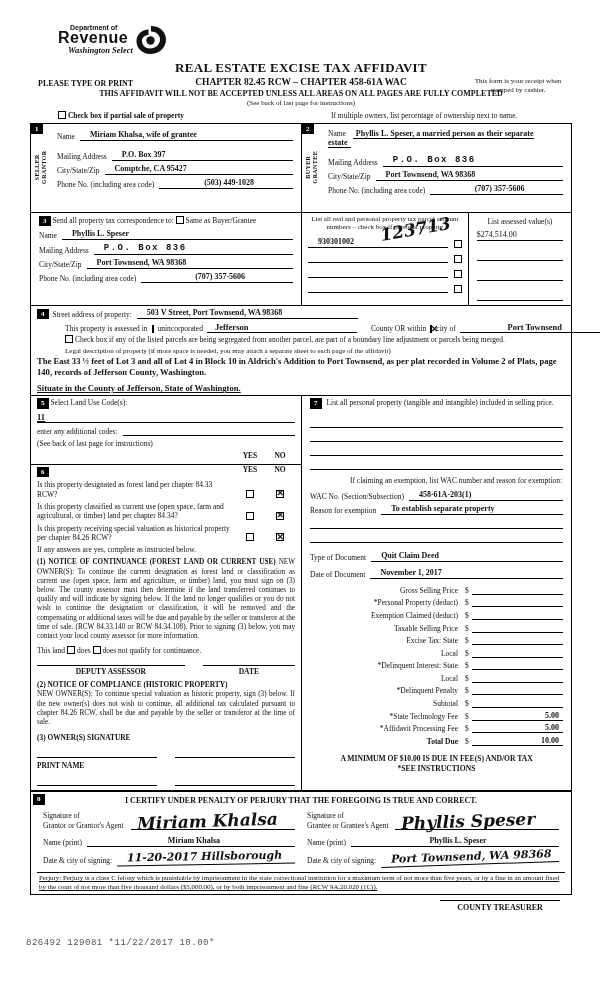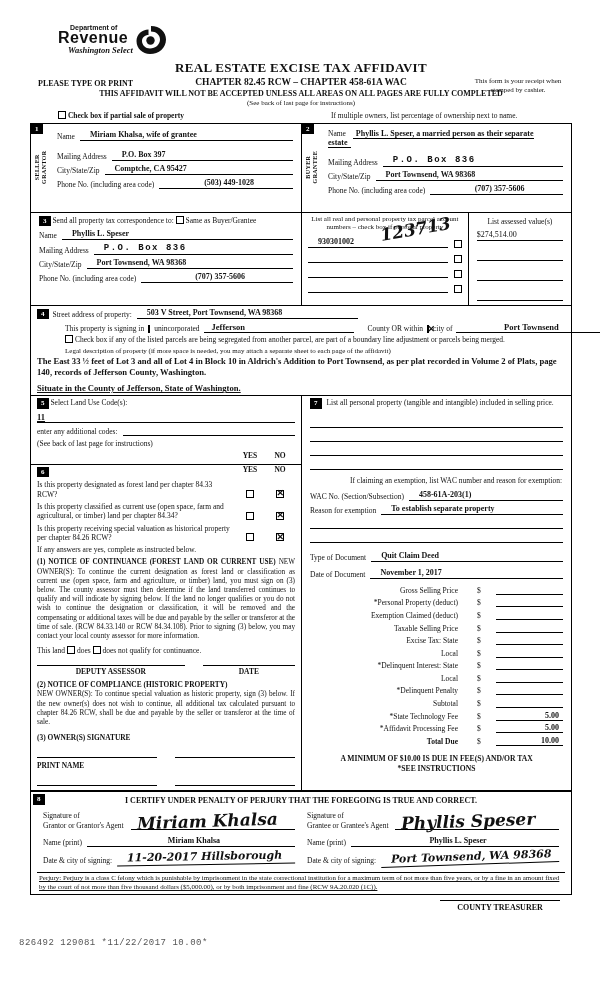--- a/index.html
+++ b/index.html
@@ -72,38 +72,38 @@
   .yn-q { flex:1; line-height:1.25; padding-right:4px; }
   .yn-col { width:30px; text-align:center; font-weight:bold; }
   .yn-head { display:flex; justify-content:flex-end; font-weight:bold; margin-top:3px; }
   .notice-title { font-weight:bold; }
   .center-b { text-align:left; font-weight:bold; margin-top:4px; font-size:7.4px; }
   .dualline { display:flex; gap:18px; margin-top:10px; }
   .dualline .dl { flex:1; border-top:1px solid #000; text-align:center; font-weight:bold; padding-top:1px; }
   .dual-blank { display:flex; gap:18px; margin-top:12px; }
   .dual-blank .b { flex:1; border-bottom:1px solid #000; min-height:4px; }
   .s7 { padding:2px 8px 4px 8px; }
-  .fee { display:flex; align-items:flex-end; margin:2.6px 0;gap:12px; }
+  .fee { display:flex; align-items:flex-end; margin:2.6px 0; }
   .fee .fl { width:148px; text-align:right; white-space:nowrap; }
   .fee .cur { width:14px; text-align:left; padding-left:7px; }
   .fee .fv { flex:1; border-bottom:1px solid #000; text-align:right; font-weight:bold; font-size:8px; min-height:10px; padding-right:4px; }
   .min-note { text-align:center; font-weight:bold; font-size:7.6px; margin-top:8px; line-height:1.35; }
   
   .sec8 { border-top:1.4px solid #000; padding:2px 6px 0 6px; position:relative; }
   .certify { text-align:center; font-weight:bold; font-size:8px; margin:2px 0 3px 0; }
   .sig-grid { display:flex; }
   .sig-col { width:50%; padding:0 6px; }
   .sig-row { display:flex; align-items:flex-end; }
   .sig-lbl { width:88px; line-height:1.25; }
   .sig-line { flex:1; border-bottom:1px solid #000; position:relative; height:22px; }
   .sig-script { position:absolute; bottom:-2px; left:6px; font-size:17px; white-space:nowrap; transform:rotate(-2deg); }
   .perjury { border-top:1px solid #000; margin-top:4px; padding:1px 2px 2px 2px; font-size:6.9px; line-height:1.3; text-decoration:underline; }
   
   .treasurer { position:absolute; right:40px; top:900px; width:120px; border-top:1.4px solid #000; text-align:center; font-weight:bold; font-size:8px; padding-top:2px; }
-  .stamp { position:absolute; left:19px; top:938px; font-family:"Liberation Mono", monospace; font-size:9px; color:#555; letter-spacing:.5px; }
+  .stamp { position:absolute; left:26px; top:938px; font-family:"Liberation Mono", monospace; font-size:9px; color:#555; letter-spacing:.5px; }
 </style>
 </head>
 <body>
 
 <div class="page">
 
   <div class="logo">
     <div>
       <div class="lg-dept">Department of</div>
       <div class="lg-name">Revenue</div>
@@ -242,21 +242,21 @@
     </div>
 
     <div class="brow sec4">
       <div class="street">
         <span class="badge">4</span>
         <span class="lbl" style="padding-left:4px;">Street address of property:</span>
         <span class="fill" style="max-width:330px;">503 V Street, Port Townsend, WA  98368</span>
         <span style="flex:1;"></span>
       </div>
       <div class="located">
-        <span>This property is signing in</span>
+        <span>This property is assessed in</span>
         <span class="cb"></span>
         <span>unincorporated</span>
         <span class="fill-mid">Jefferson</span>
         <span style="margin-left:10px;">County OR  within</span>
         <span class="cb checked"></span>
         <span>city of</span>
         <span class="fill-mid" style="text-align:center;">Port Townsend</span>
       </div>
       <div class="seg">
         <span class="cb"></span>

